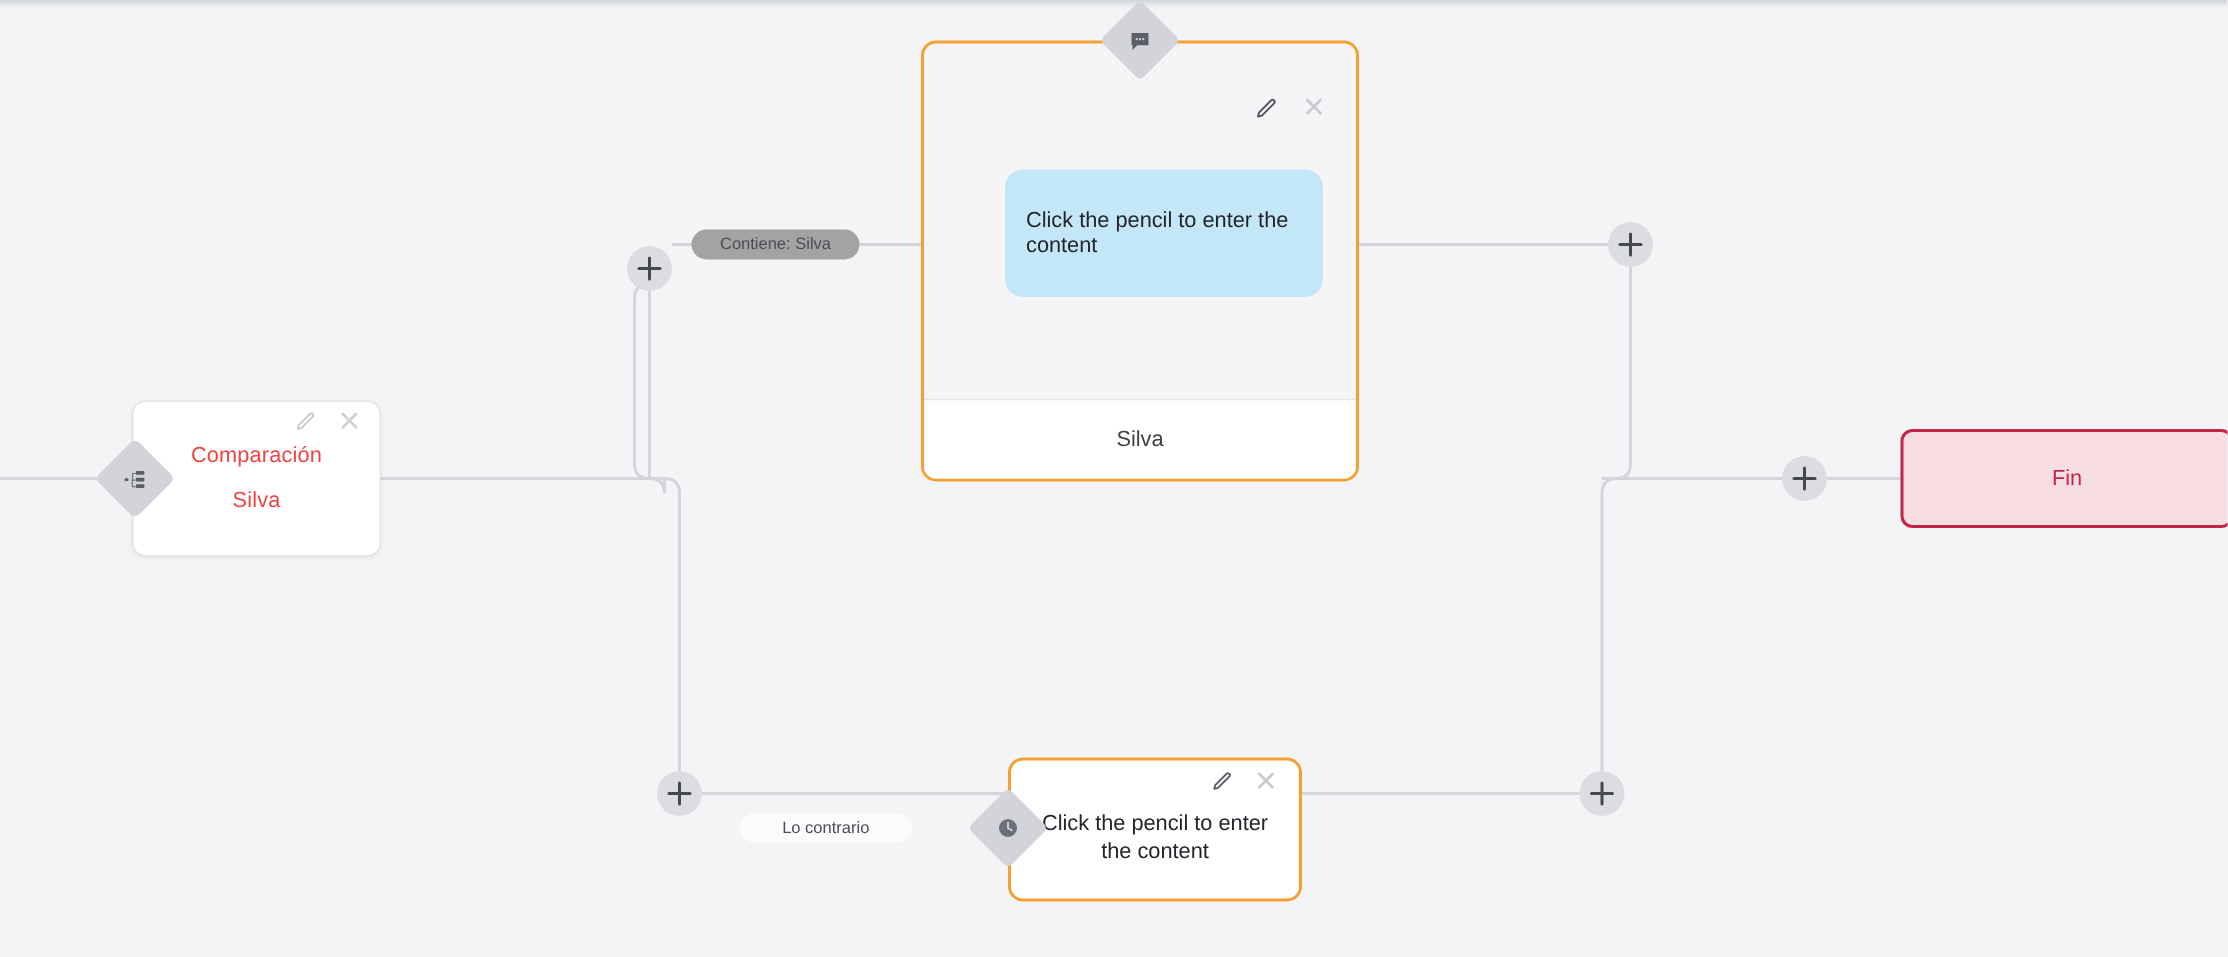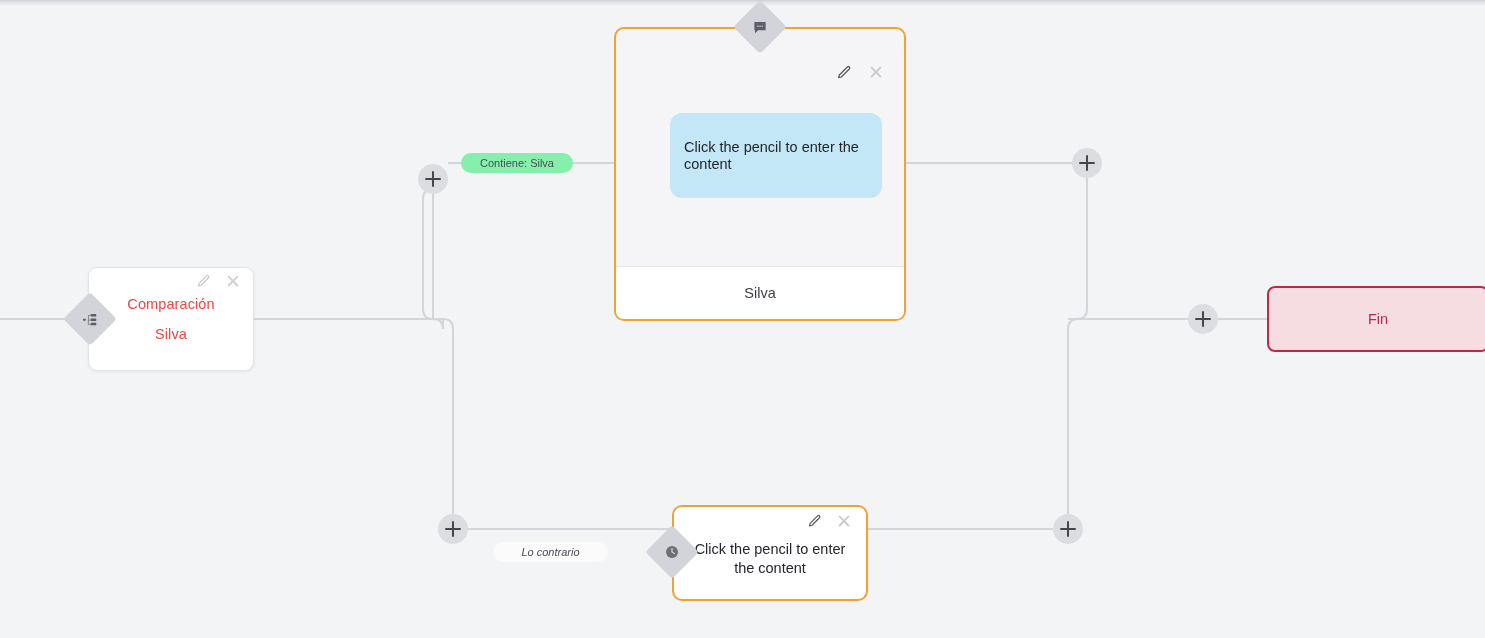--- a/index.html
+++ b/index.html
@@ -182,21 +182,21 @@
     display: flex;
     align-items: center;
     justify-content: center;
     padding: 0 14px;
     border-radius: 10px;
     font-size: 11px;
     color: #4a4d55;
     white-space: nowrap;
     box-sizing: border-box;
   }
-  .edge-label.gray  { background: #86efac; }
+  .edge-label.gray  { background: #a3a3a3; }
   .edge-label.light { background: #fbfbfc; }
 
   
   .plus-btn {
     position: absolute;
     width: 30px; height: 30px;
     border-radius: 50%;
     background: #dcdde1;
     z-index: 8;
     cursor: pointer;
@@ -325,21 +325,21 @@
       <svg width="16" height="16" viewBox="0 0 24 24">
         <circle cx="12" cy="12" r="9" fill="#6c6f77"></circle>
         <path d="M12 6.8V12l3.6 2.2" fill="none" stroke="#d2d4d9" stroke-width="1.9" stroke-linecap="round"></path>
       </svg>
     </span>
   </div>
 
   <div class="node card-end">Fin</div>
 
   <div class="edge-label gray" style="left:461px; top:153px; width:112px;">Contiene: Silva</div>
-  <div class="edge-label light" style="left:493px; top:542px; width:115px;font-style:italic;">Lo contrario</div>
+  <div class="edge-label light" style="left:493px; top:542px; width:115px;">Lo contrario</div>
 
   <div class="plus-btn" style="left:418px; top:164px;"></div>
   <div class="plus-btn" style="left:1072px; top:148px;"></div>
   <div class="plus-btn" style="left:438px; top:514px;"></div>
   <div class="plus-btn" style="left:1053px; top:514px;"></div>
   <div class="plus-btn" style="left:1188px; top:304px;"></div>
 
 </div>
 
 </body></html>

